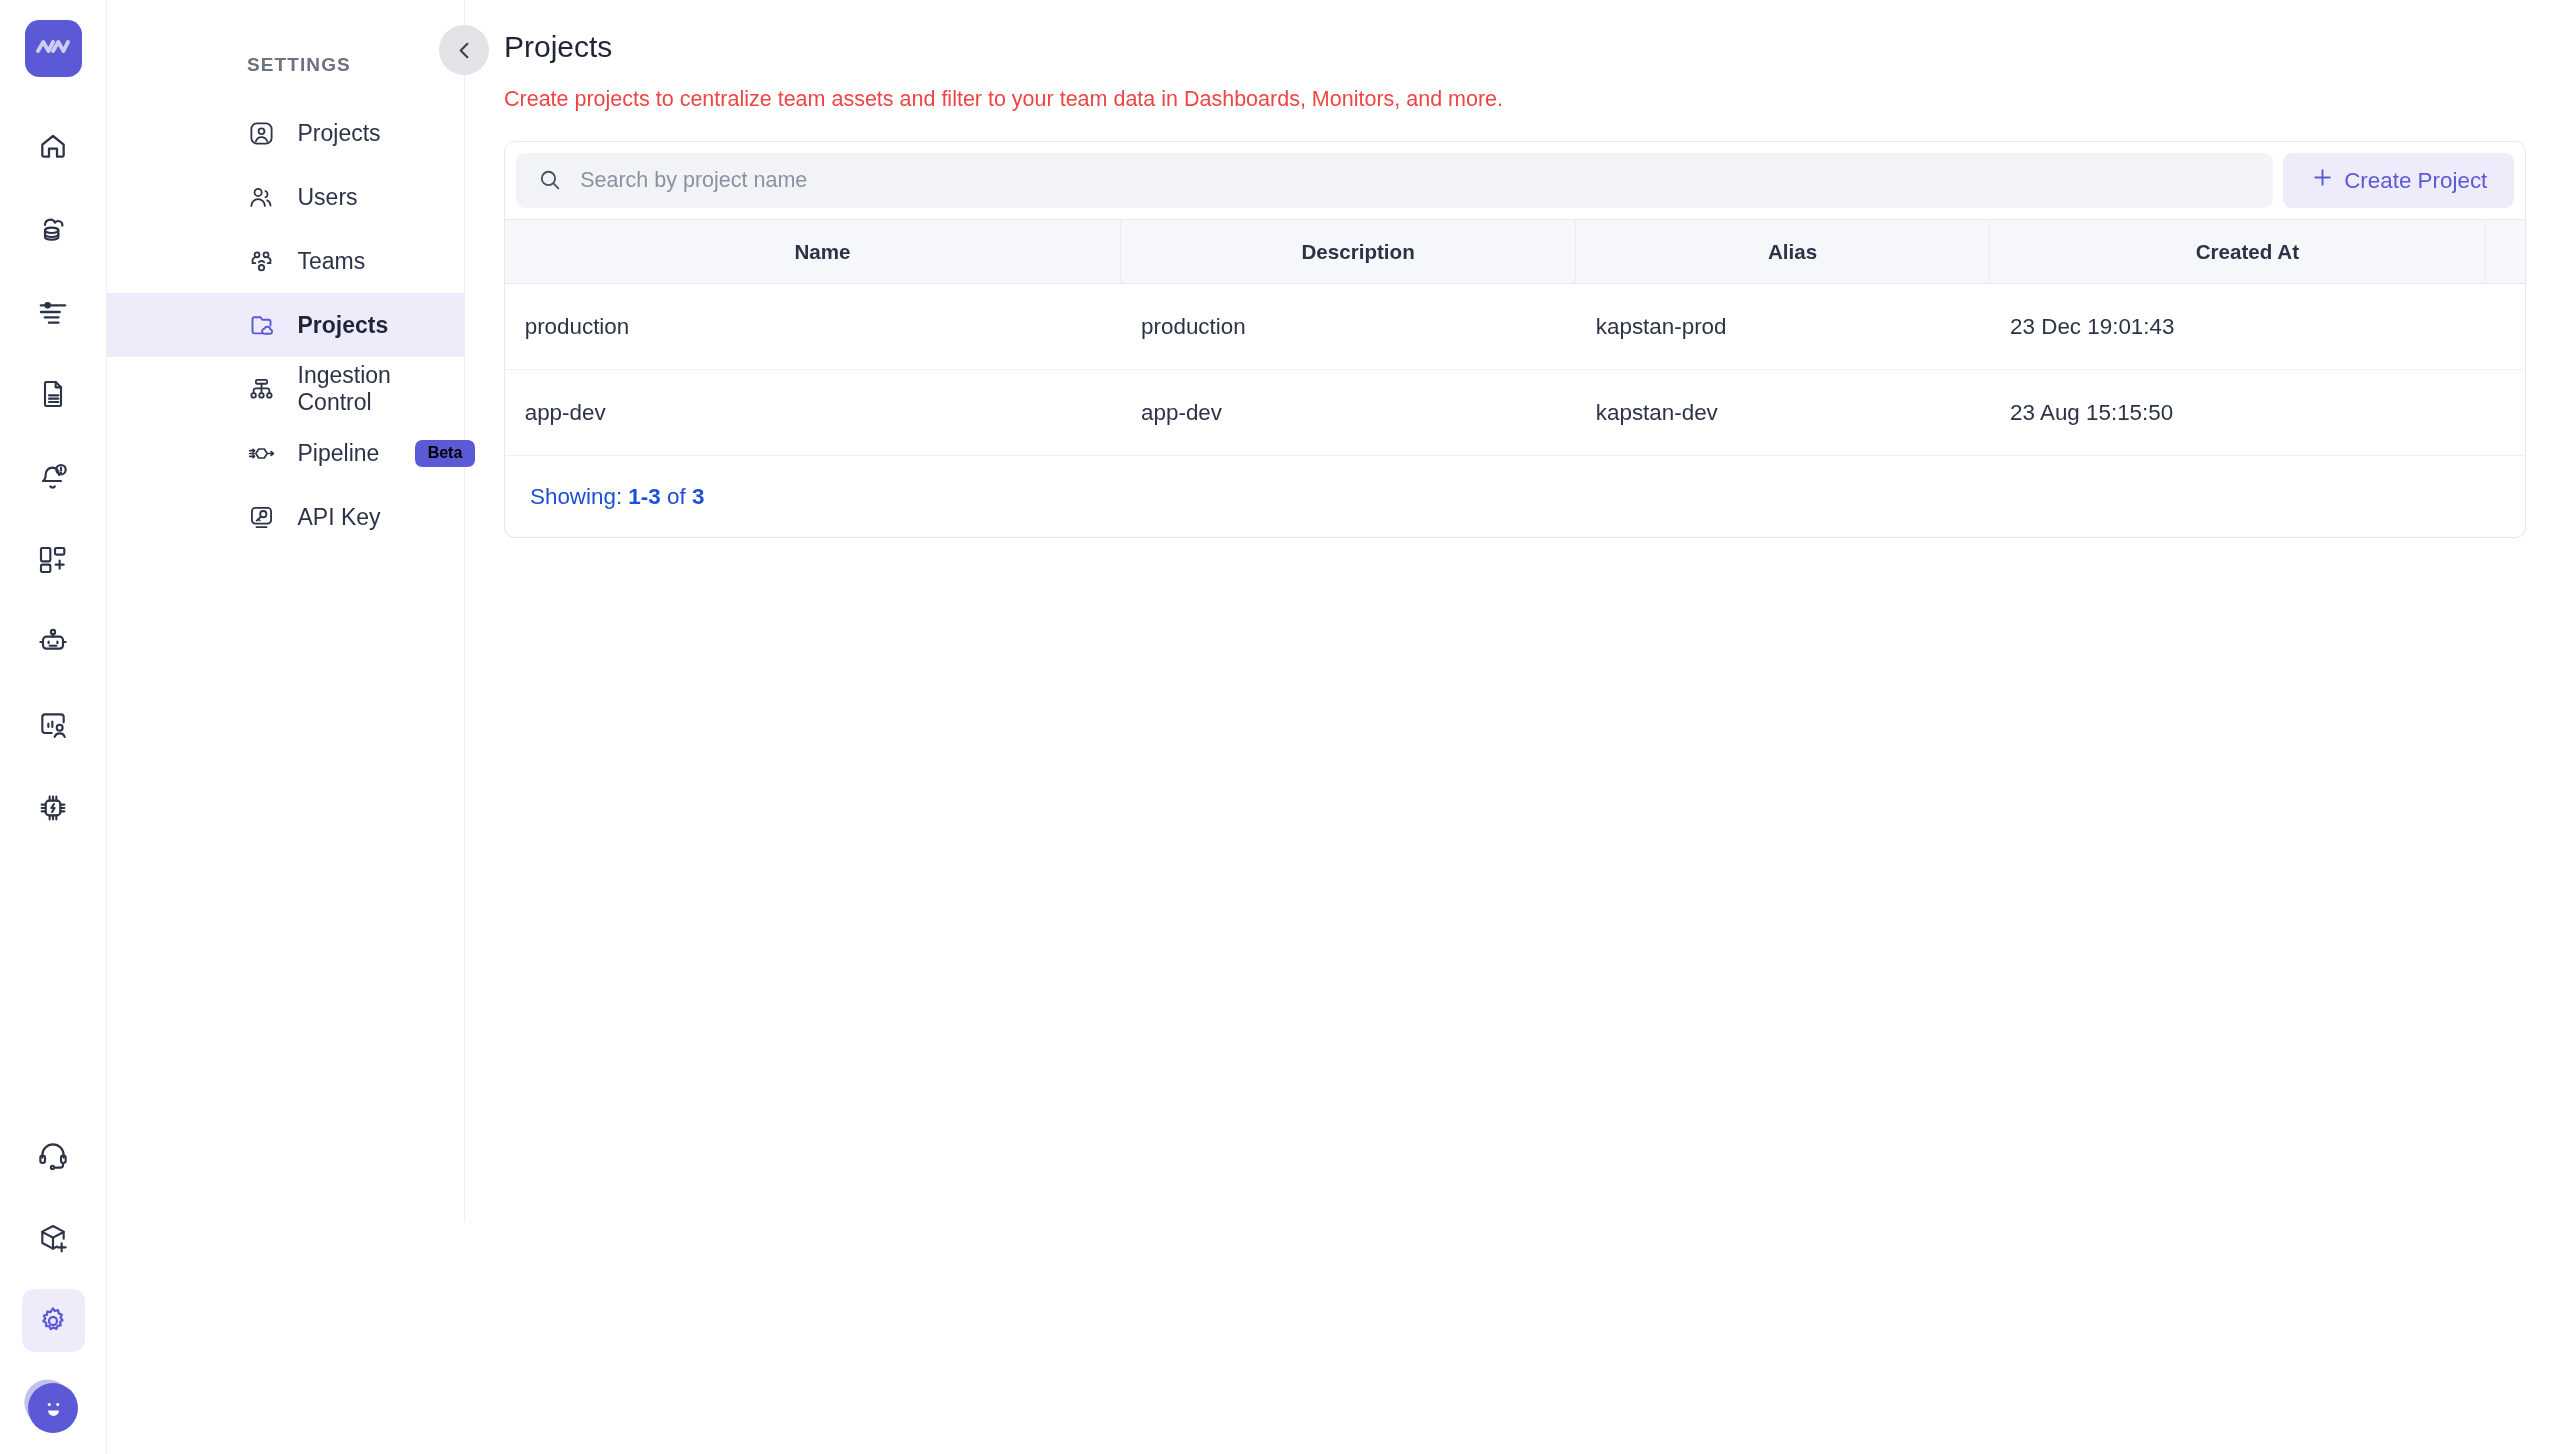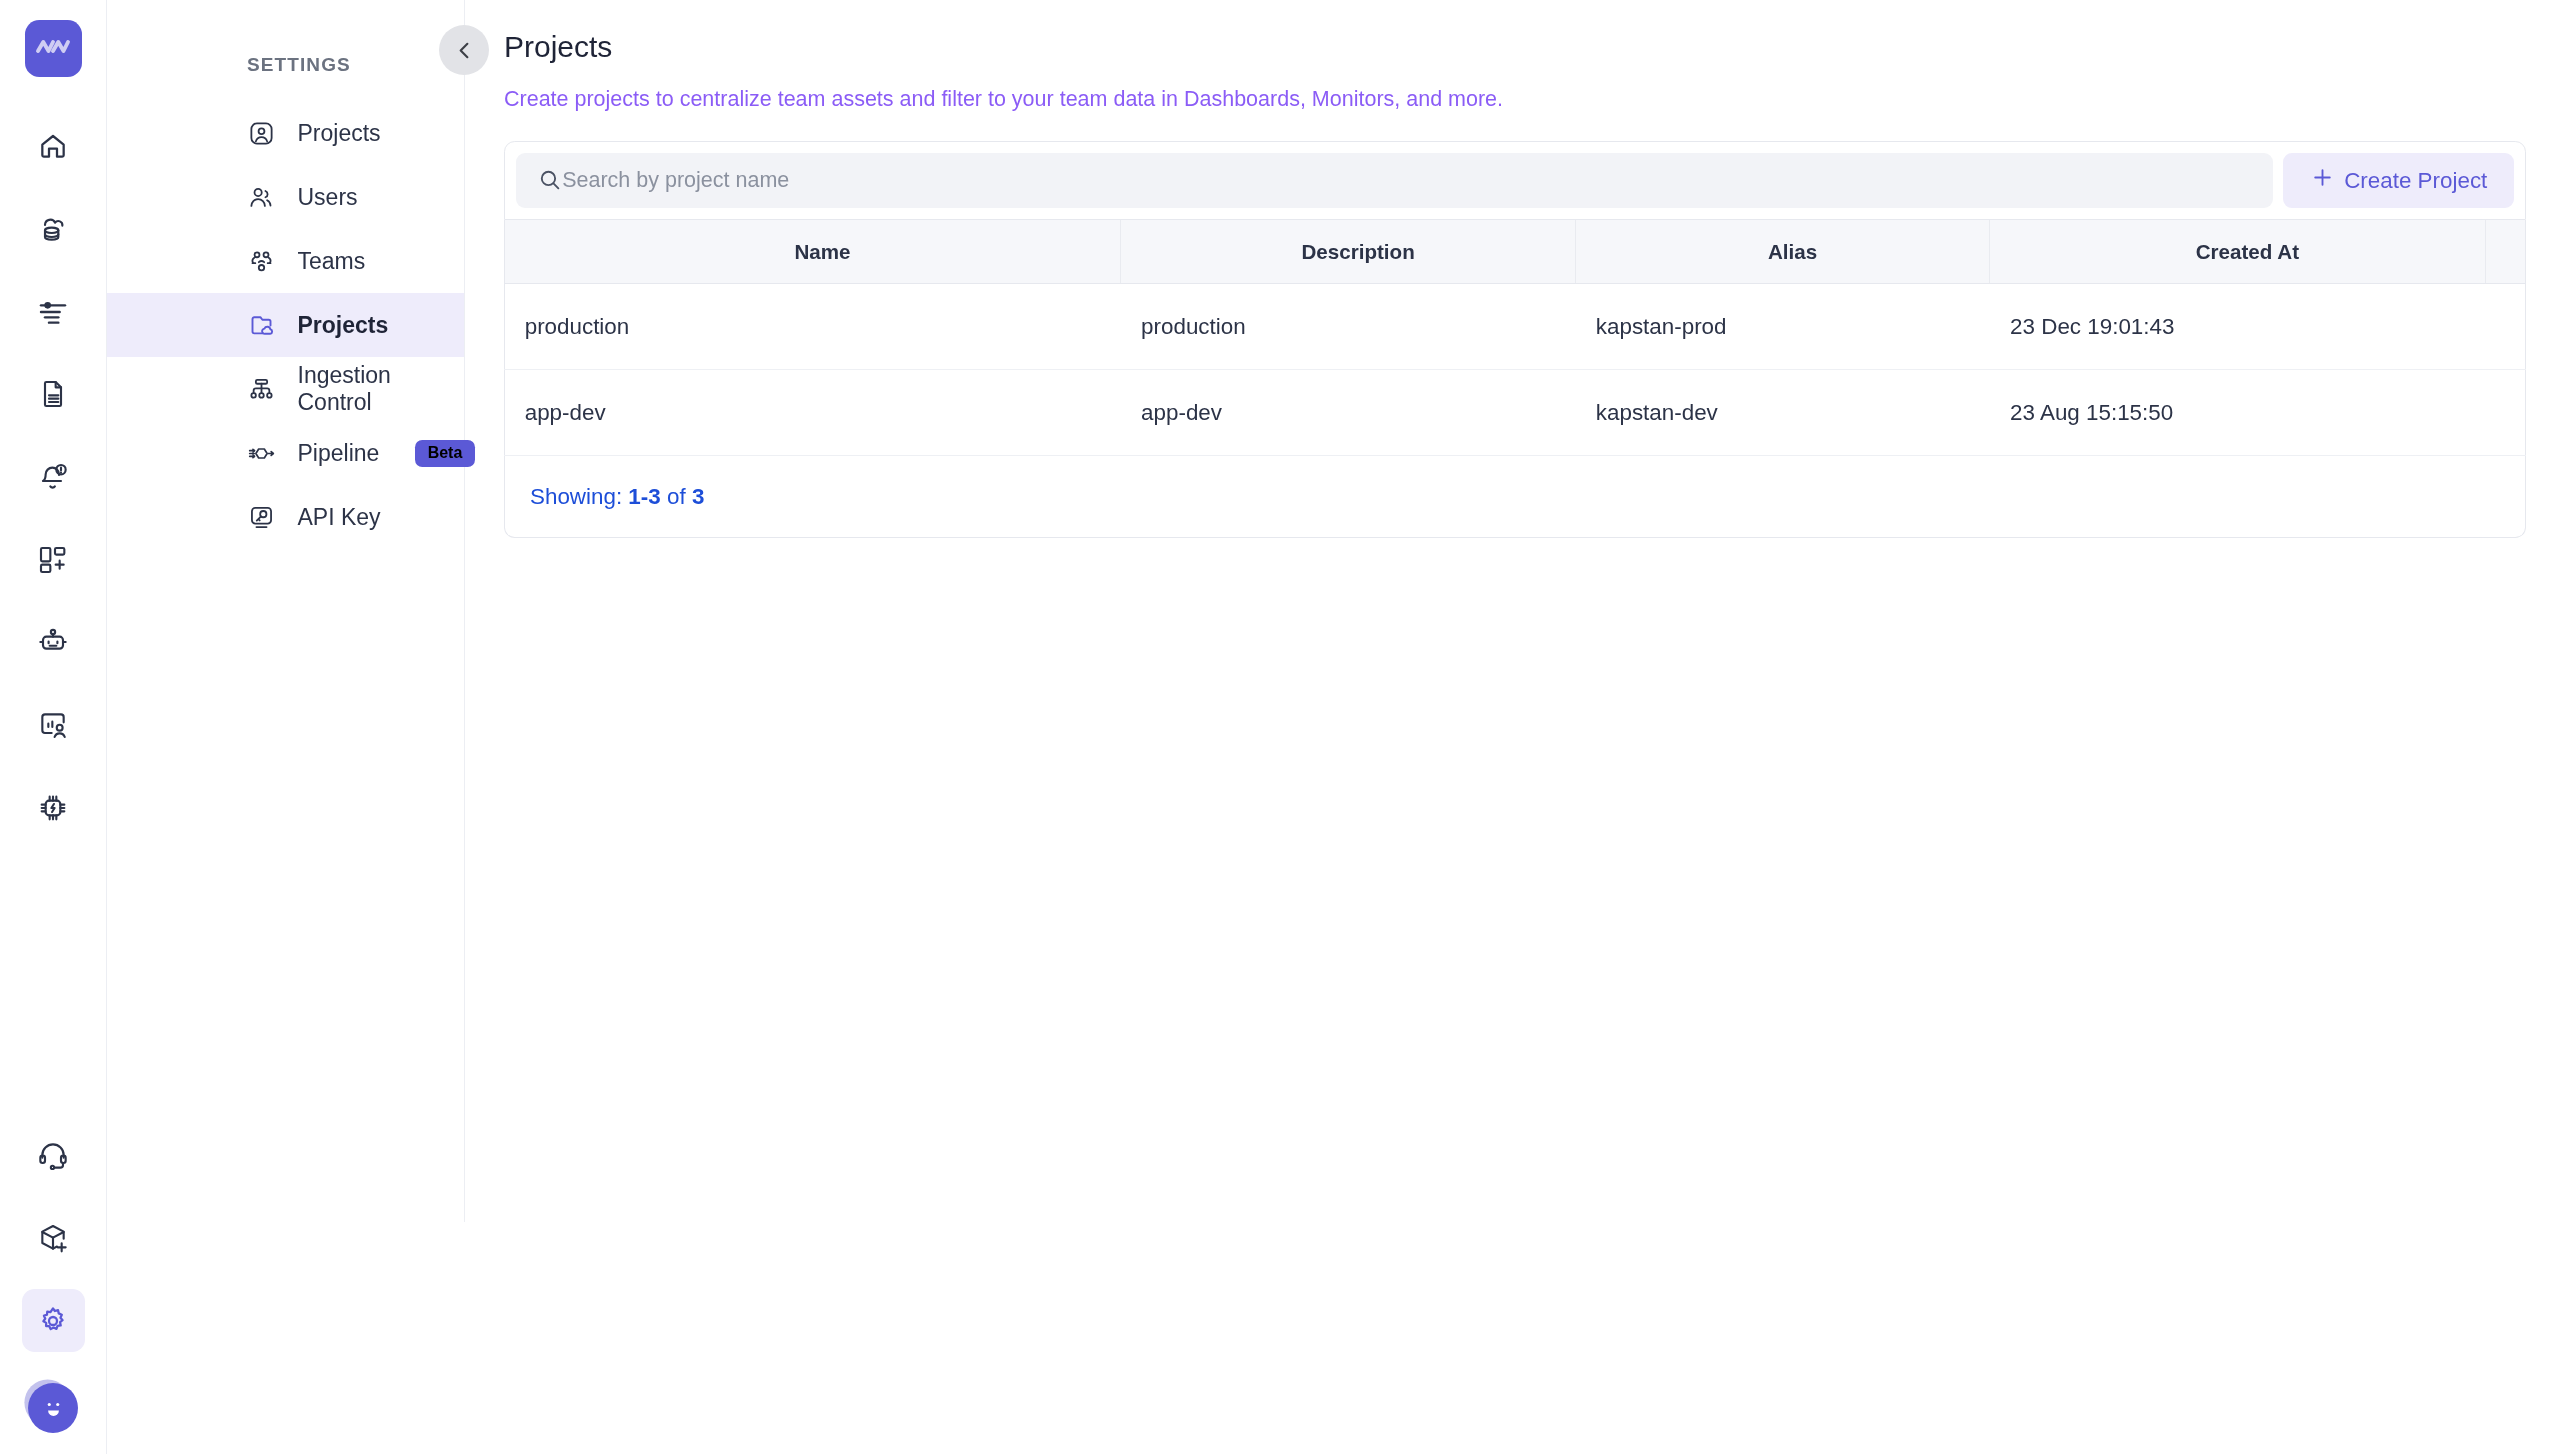--- a/index.html
+++ b/index.html
@@ -76,29 +76,29 @@
     position: absolute; top: 25px; right: -25px;
     width: 50px; height: 50px; border-radius: 50%;
     background: #e2e3e7;
     display: flex; align-items: center; justify-content: center;
     cursor: pointer; z-index: 5;
   }
 
   
   .main { flex: 1; padding: 30px 50px 0 39px; min-width: 0; }
   .page-title { font-size: 30px; color: #1f2437; margin-bottom: 23px; }
-  .page-sub { font-size: 21.5px; color: #8b5cf6; margin-bottom: 29px; }
+  .page-sub { font-size: 21.5px; color: #ef4444; margin-bottom: 29px; }
 
   .toolbar {
     display: flex; align-items: stretch;
     border: 1.8px solid #e6e8ee; border-radius: 10.7px 10.7px 0 0;
     background: #fff; height: 79px; overflow: hidden;
   }
   .search-wrap {
-    flex: 1; display: flex; align-items: center; 
+    flex: 1; display: flex; align-items: center; gap: 18px;
     background: #f2f3f7; margin: 10.7px; border-radius: 9px; padding: 0 21.5px;
   }
   .search-input {
     flex: 1; border: none; outline: none; background: transparent;
     font-size: 21.5px; color: #2c3347; font-family: "Liberation Sans", sans-serif;
   }
   .search-input::placeholder { color: #8b919f; }
   .create-btn {
     display: flex; align-items: center; gap: 9px;
     background: #eeecfb; color: #5b59d6;

